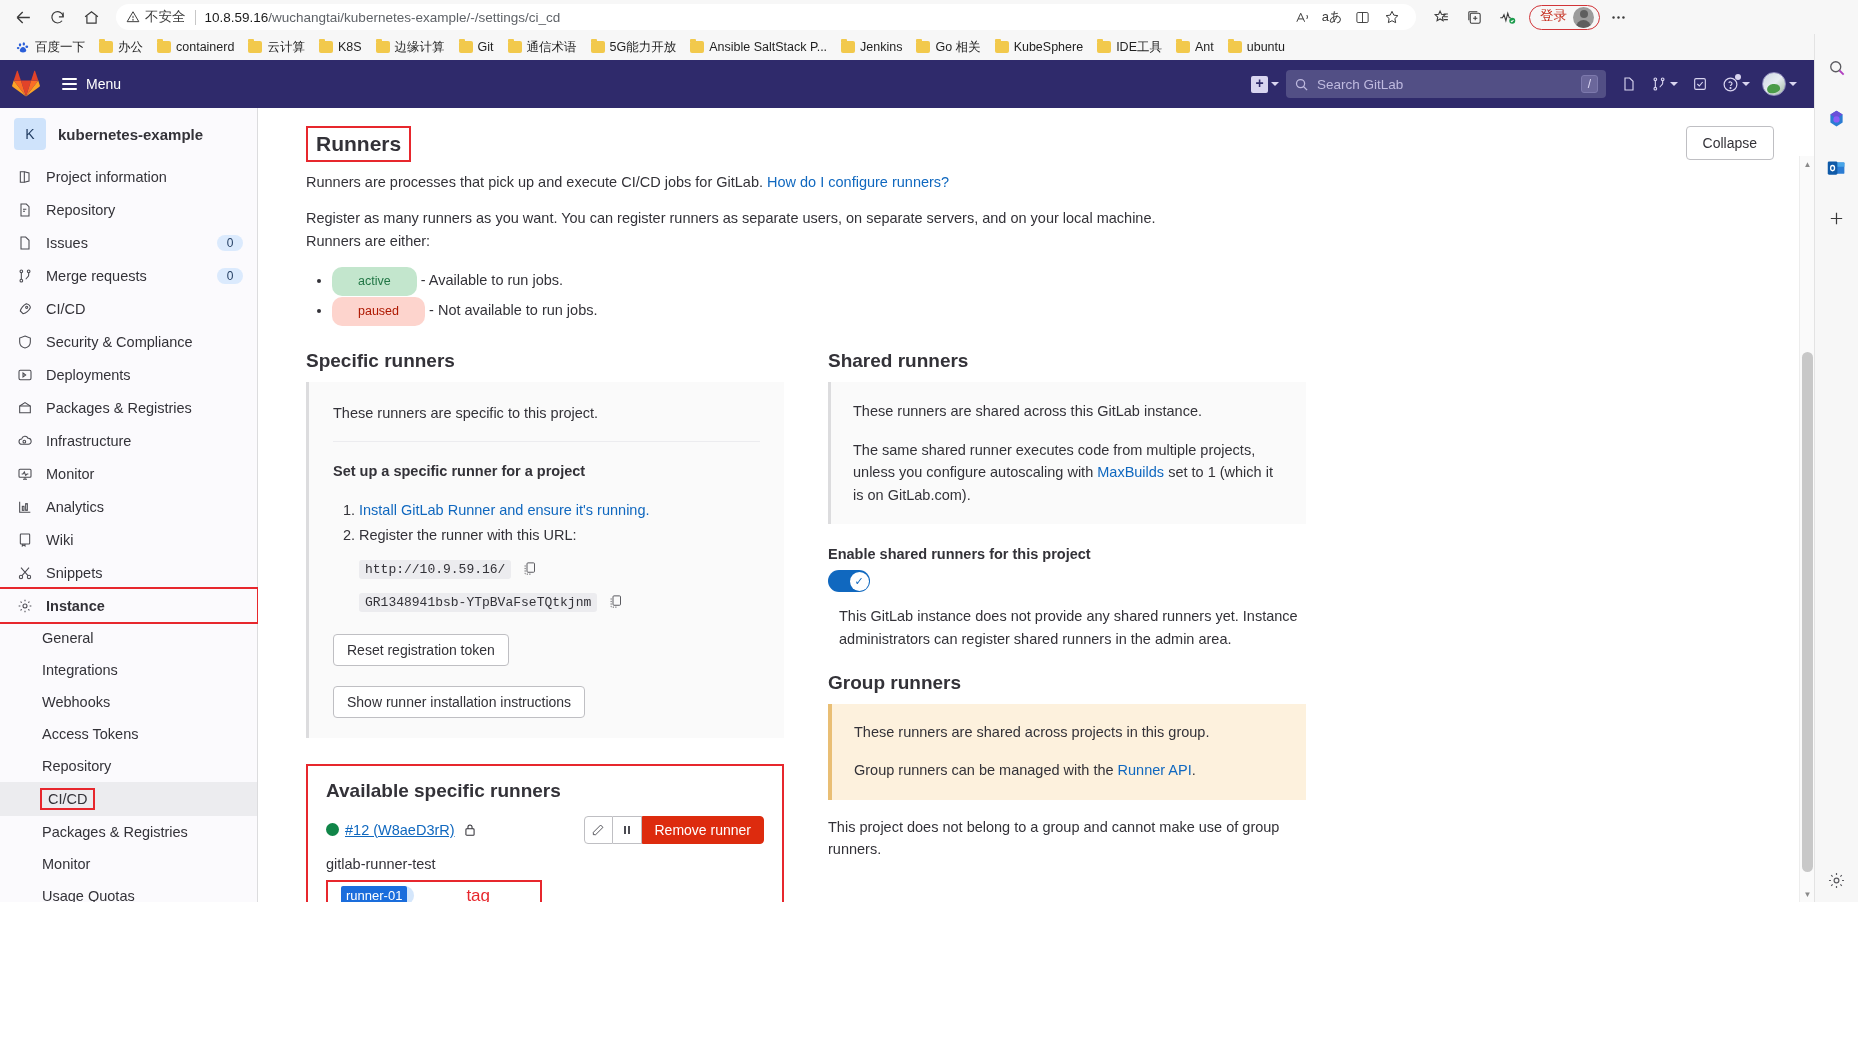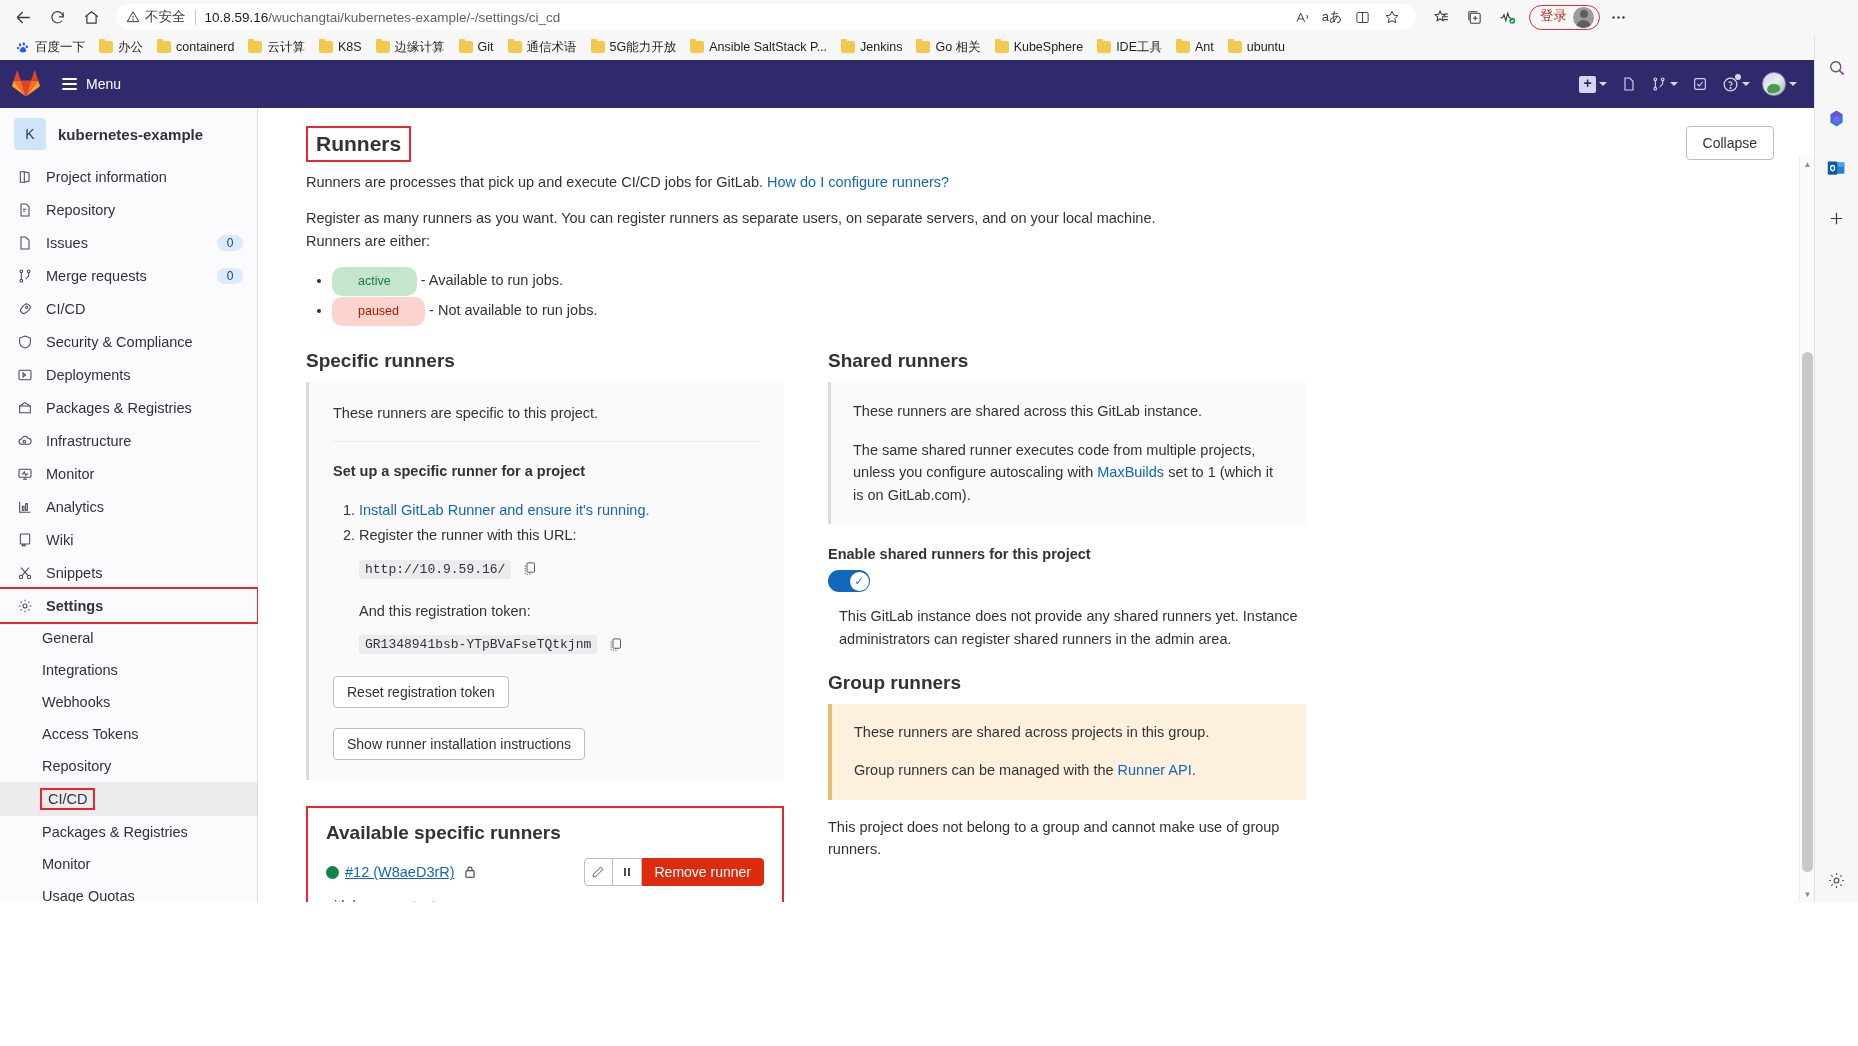--- a/index.html
+++ b/index.html
@@ -478,20 +478,28 @@
             <i></i>
           </span>
         <span>Menu</span>
       </div>
 
       <div class="gl-right">
         <div class="gl-ico-btn">
           <span class="gl-plus-box">+</span>
           <span class="caret"></span>
         </div>
+        <div class="gl-search">
+          <svg width="15" height="15" viewBox="0 0 24 24" fill="none" stroke="#bfbadf" stroke-width="2">
+              <circle cx="10.5" cy="10.5" r="6.5"></circle>
+              <path d="M15.5 15.5L21 21"></path>
+            </svg>
+          <span class="ph">Search GitLab</span>
+          <span class="gl-slash">/</span>
+        </div>
         <div class="gl-ico-btn">
           <svg width="16" height="16" viewBox="0 0 24 24" fill="none" stroke="currentColor" stroke-width="1.7">
               <path d="M6 3h7l5 5v13H6z"></path>
             </svg>
         </div>
         <div class="gl-ico-btn">
           <svg width="16" height="16" viewBox="0 0 24 24" fill="none" stroke="currentColor" stroke-width="1.7">
               <circle cx="6.5" cy="5" r="2"></circle>
               <circle cx="6.5" cy="19" r="2"></circle>
               <circle cx="17.5" cy="5" r="2"></circle>
@@ -654,21 +662,21 @@
               </span>
             <span>Snippets</span>
           </li>
           <li class="nav-item bold-sel hl-red">
             <span class="ico">
                 <svg width="16" height="16" viewBox="0 0 24 24" fill="none" stroke="currentColor" stroke-width="1.6">
                   <circle cx="12" cy="12" r="3"></circle>
                   <path d="M12 2.5v2.5M12 19v2.5M21.5 12H19M5 12H2.5M18.7 5.3l-1.8 1.8M7.1 16.9l-1.8 1.8M18.7 18.7l-1.8-1.8M7.1 7.1L5.3 5.3"></path>
                 </svg>
               </span>
-            <span>Settings</span>
+            <span>Instance</span>
           </li>
 
           <li class="sub-item">
               <span>General</span>
             </li>
           <li class="sub-item">
               <span>Integrations</span>
             </li>
           <li class="sub-item">
               <span>Webhooks</span>
@@ -739,23 +747,20 @@
                       <li>
                         <span>Register the runner with this URL:</span>
                         <div style="margin-top:8px;">
                           <code class="mono">http://10.9.59.16/</code>
                           <span class="copy-ico">
                               <svg width="15" height="15" viewBox="0 0 24 24" fill="none" stroke="currentColor" stroke-width="1.6">
                                 <rect x="8" y="3" width="12" height="15" rx="1.5"></rect>
                                 <path d="M5 7v13a1 1 0 0 0 1 1h9" stroke-dasharray="2 2"></path>
                               </svg>
                             </span>
-                        </div>
-                        <div style="margin-top:18px;">
-                          <span>And this registration token:</span>
                         </div>
                         <div style="margin-top:8px;">
                           <code class="mono">GR1348941bsb-YTpBVaFseTQtkjnm</code>
                           <span class="copy-ico">
                               <svg width="15" height="15" viewBox="0 0 24 24" fill="none" stroke="currentColor" stroke-width="1.6">
                                 <rect x="8" y="3" width="12" height="15" rx="1.5"></rect>
                                 <path d="M5 7v13a1 1 0 0 0 1 1h9" stroke-dasharray="2 2"></path>
                               </svg>
                             </span>
                         </div>

